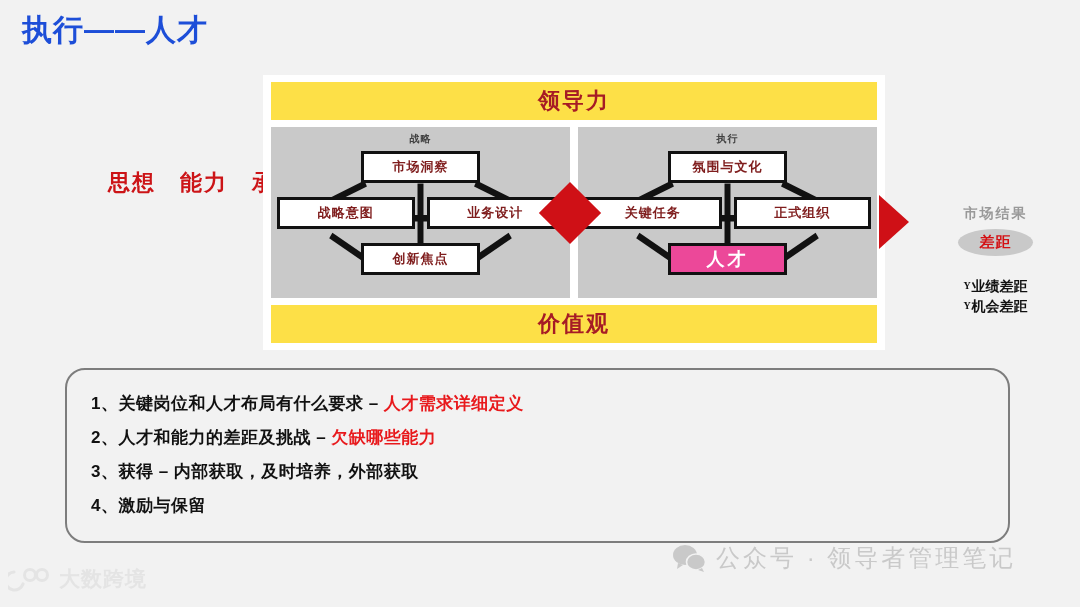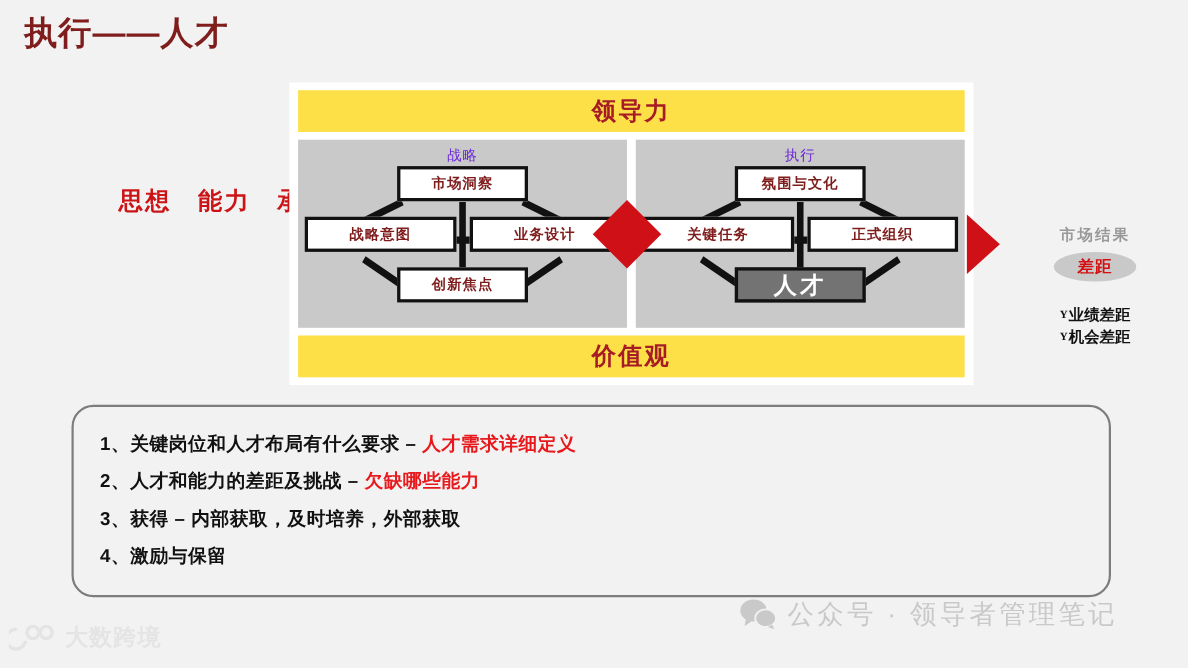--- a/index.html
+++ b/index.html
@@ -7,21 +7,21 @@
   body {
     background:#f2f2f2;
     font-family:"Liberation Sans","DejaVu Sans",sans-serif;
     position:relative;
     overflow:hidden;
   }
 
   
   .slide-title{
     position:absolute; left:22px; top:10px;
-    font-size:30px; font-weight:bold; color:#7f1d1d;
+    font-size:30px; font-weight:bold; color:#1d4ed8;
     letter-spacing:1px; white-space:nowrap;
   }
 
   
   .left-labels{
     position:absolute; left:108px; top:172px;
     display:flex; flex-direction:row; gap:24px;
     align-items:center;
   }
   .left-label{
@@ -46,21 +46,21 @@
     letter-spacing:2px;
   }
   .panels{
     flex:1; display:flex; gap:8px;
   }
   .panel{
     flex:1; background:#c9c9c9; position:relative;
   }
   .panel-title{
     position:absolute; top:5px; left:0; right:0; text-align:center;
-    font-size:13px; font-weight:normal; color:#6d28d9; letter-spacing:1px;
+    font-size:10px; font-weight:bold; color:#404040; letter-spacing:1px;
   }
 
   
   .cluster{
     position:absolute; left:0; right:0; top:24px; bottom:6px;
   }
   .cluster svg{ position:absolute; inset:0; width:100%; height:100%; }
   .node{
     position:absolute;
     background:#ffffff;
@@ -68,22 +68,22 @@
     display:flex; align-items:center; justify-content:center;
     font-size:13px; font-weight:bold; color:#7f1d1d;
     letter-spacing:1px; white-space:nowrap;
     z-index:2;
   }
   .node.top   { left:30%; width:40%;  top:0;    height:32px; }
   .node.left  { left:2%;  width:46%;  top:46px; height:32px; }
   .node.right { right:2%; width:46%;  top:46px; height:32px; }
   .node.bottom{ left:30%; width:40%;  top:92px; height:32px; }
   .node.highlight{
-    background:#737373; border-color:#111111; color:#ffffff;
-    font-size:21px; letter-spacing:3px;
+    background:#ec4899; border-color:#111111; color:#ffffff;
+    font-size:18px; letter-spacing:3px;
   }
 
   
   .diamond{
     position:absolute; left:50%; top:50%;
     width:44px; height:44px; margin-left:-22px; margin-top:-22px;
     background:#cf1016; transform:rotate(45deg);
     z-index:5;
   }
   .diamond-slot{

